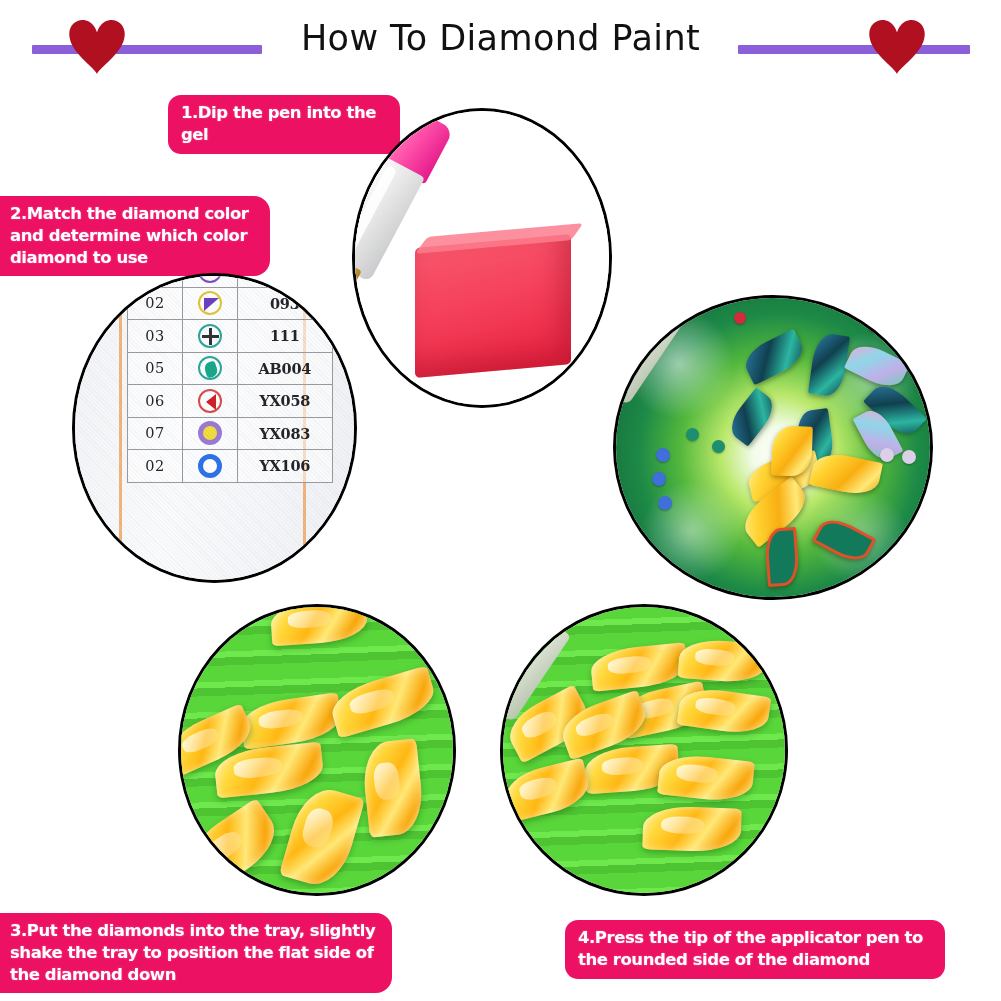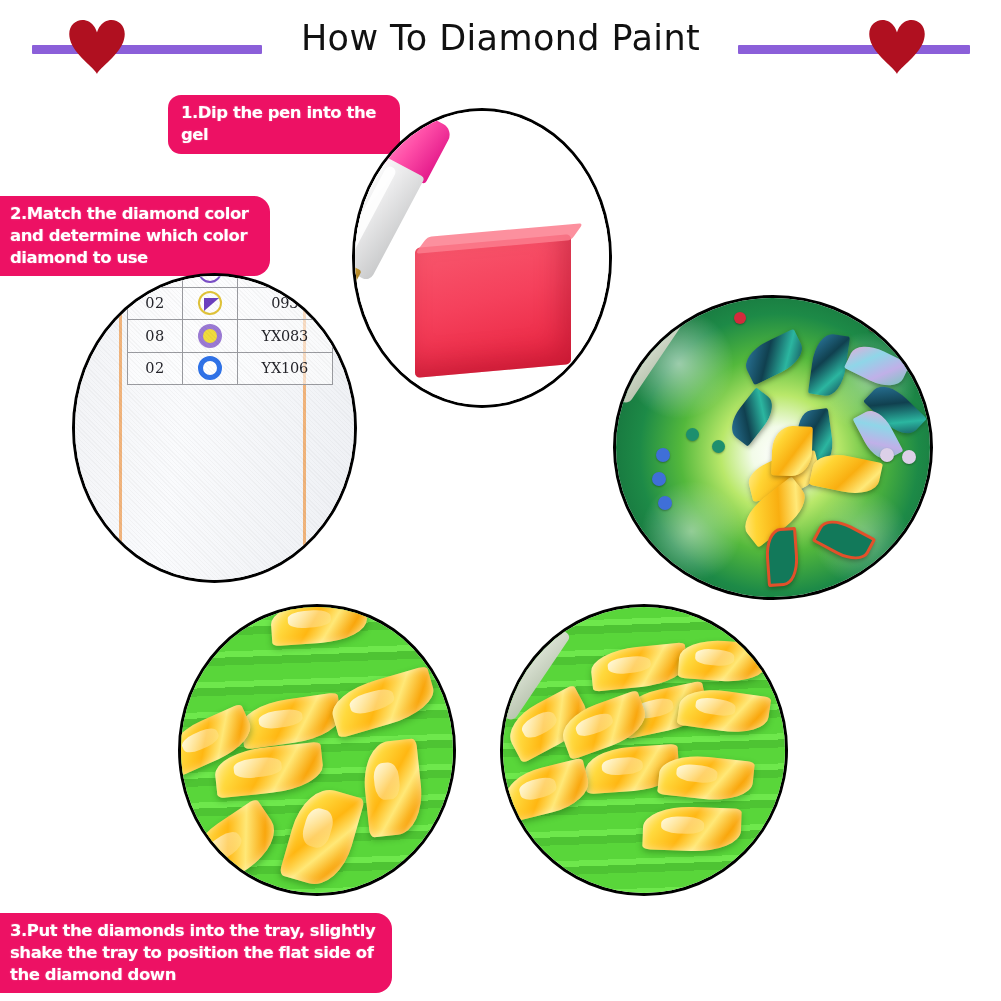--- a/index.html
+++ b/index.html
@@ -185,21 +185,21 @@
     border: 1px solid #9a9ba0;
     height: 32.5px;
     text-align: center;
     vertical-align: middle;
     font-size: 14.5px;
     color: #24242a;
     background: rgba(255,255,255,0.55);
   }
   .c-num { width: 46px; letter-spacing: 0.4px; }
   .c-sym { width: 46px; padding: 0; }
-  .c-code { width: 80px; font-size: 13.5px; letter-spacing: -0.2px; }
+  .c-code { width: 80px; font-size: 13.5px; letter-spacing: -0.2px; font-weight: bold; }
 
   .sym {
     display: inline-block;
     width: 24px; height: 24px;
     border-radius: 50%;
     position: relative;
     vertical-align: middle;
   }
 
   
@@ -356,26 +356,54 @@
           <tr>
             <td class="c-num">02</td>
             <td class="c-sym">
               <span class="sym" style="border:2px solid #e0c33a;">
                 <span style="position:absolute;left:4px;top:5px;width:0;height:0;border-left:15px solid #6b3fbf;border-bottom:13px solid transparent;"></span>
               </span>
             </td>
             <td class="c-code">093</td>
           </tr>
 
-
-
-
-
-          <tr>
-            <td class="c-num">08</td>
+          <tr>
+            <td class="c-num">03</td>
+            <td class="c-sym">
+              <span class="sym" style="border:2px solid #2aa79b;">
+                <span style="position:absolute;left:9px;top:2px;width:3px;height:17px;background:#333;"></span>
+                <span style="position:absolute;left:2px;top:9px;width:17px;height:3px;background:#333;"></span>
+              </span>
+            </td>
+            <td class="c-code">111</td>
+          </tr>
+
+
+          <tr>
+            <td class="c-num">05</td>
+            <td class="c-sym">
+              <span class="sym" style="border:2px solid #2aa79b;">
+                <span style="position:absolute;left:5px;top:4px;width:12px;height:15px;background:#17a a8a;background:#18a98a;border-radius:50% 22% 50% 22%;transform:rotate(-18deg);"></span>
+              </span>
+            </td>
+            <td class="c-code">AB004</td>
+          </tr>
+
+          <tr>
+            <td class="c-num">06</td>
+            <td class="c-sym">
+              <span class="sym" style="border:2px solid #d94a4a;">
+                <span style="position:absolute;left:6px;top:3px;width:0;height:0;border-right:10px solid #d0202c;border-top:8px solid transparent;border-bottom:8px solid transparent;"></span>
+              </span>
+            </td>
+            <td class="c-code">YX058</td>
+          </tr>
+
+          <tr>
+            <td class="c-num">07</td>
             <td class="c-sym">
               <span class="sym" style="background:#9b7ad4;">
                 <span style="position:absolute;left:5px;top:5px;width:14px;height:14px;border-radius:50%;background:#f0dc3c;"></span>
               </span>
             </td>
             <td class="c-code">YX083</td>
           </tr>
 
           <tr>
             <td class="c-num">02</td>
@@ -460,14 +488,15 @@
       <div class="gem marquise" style="left:2px;top:160px;width:84px;height:46px;transform:rotate(-14deg);"></div>
       <div class="gem marquise" style="left:140px;top:200px;width:98px;height:44px;transform:rotate(2deg);"></div>
 
       <div class="pen-small" style="left:26px;top:16px;">
         <div class="ps-body"></div>
         <div class="ps-tip"></div>
       </div>
     </div>
   </div>
 
+  <div class="label label-4">4.Press the tip of the applicator pen to the rounded side of the diamond</div>
 
 </div>
 
 </body></html>

